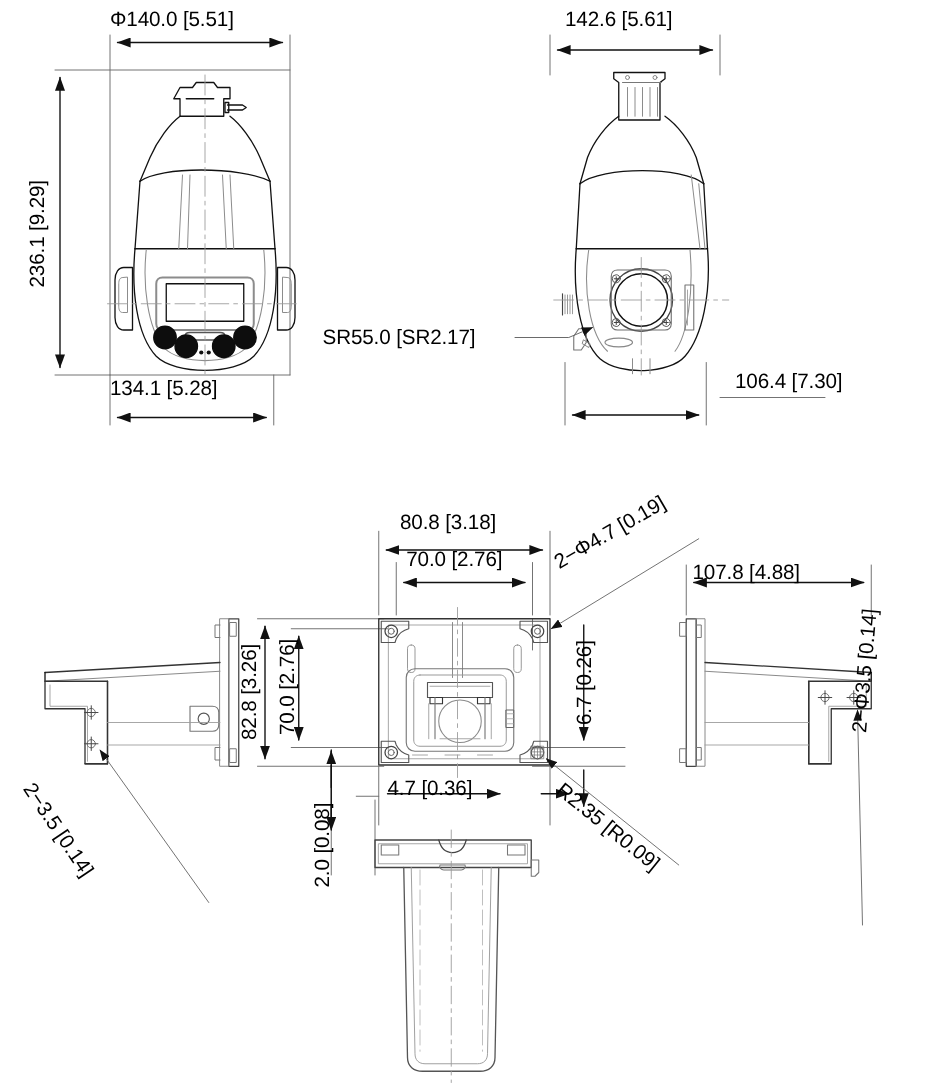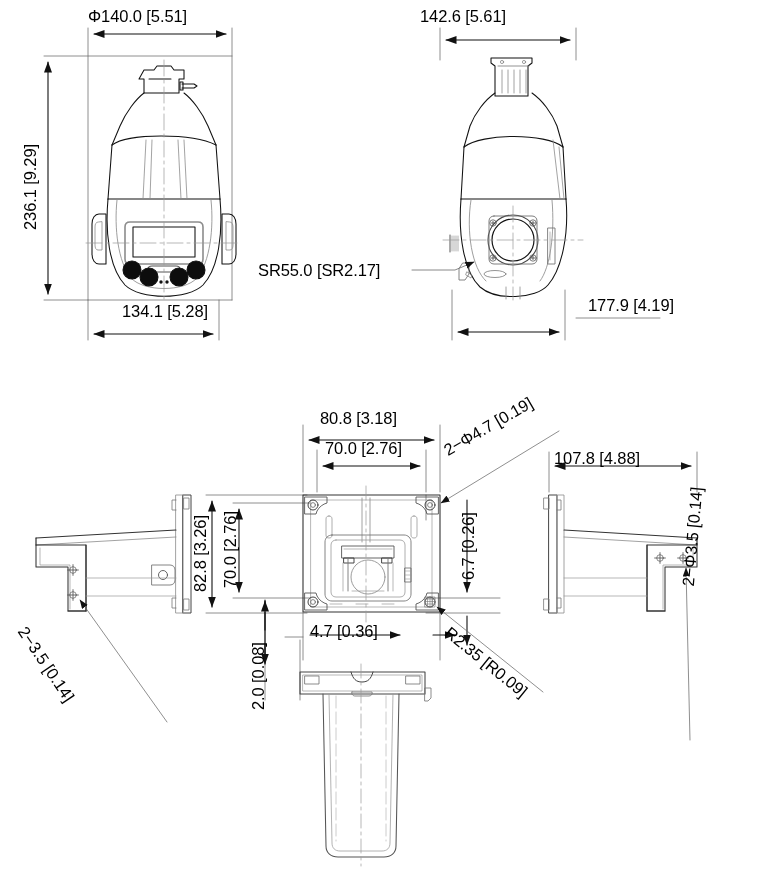--- a/index.html
+++ b/index.html
@@ -304,25 +304,25 @@
         <path d="M361,664 V866"></path>
       </g>
 
     </g>
   </svg>
 
   <div class="lbl" style="left:88px;top:8px;">Φ140.0  [5.51]</div>
 
   <div class="lbl vert" style="left:22px;top:230px;transform:rotate(-90deg);">236.1 [9.29]</div>
 
-  <div class="lbl" style="left:88px;top:303px;margin-left:34px;">134.1 [5.28]</div>
-
-  <div class="lbl" style="left:420px;top:8px;">142.6 [5.61]</div>
-
-  <div class="lbl" style="left:588px;top:297px;">177.9 [4.19]</div>
+  <div class="lbl" style="left:88px;top:303px;">134.1 [5.28]</div>
+
+  <div class="lbl" style="left:452px;top:8px;">142.6 [5.61]</div>
+
+  <div class="lbl" style="left:588px;top:297px;">106.4 [7.30]</div>
 
   <div class="lbl" style="left:258px;top:262px;text-align:right;">SR55.0  [SR2.17]</div>
 
   <div class="lbl" style="left:320px;top:410px;">80.8 [3.18]</div>
 
   <div class="lbl" style="left:325px;top:440px;">70.0 [2.76]</div>
 
   <div class="lbl vert" style="left:192px;top:592px;transform:rotate(-90deg);">82.8 [3.26]</div>
 
   <div class="lbl vert" style="left:222px;top:588px;transform:rotate(-90deg);">70.0 [2.76]</div>

